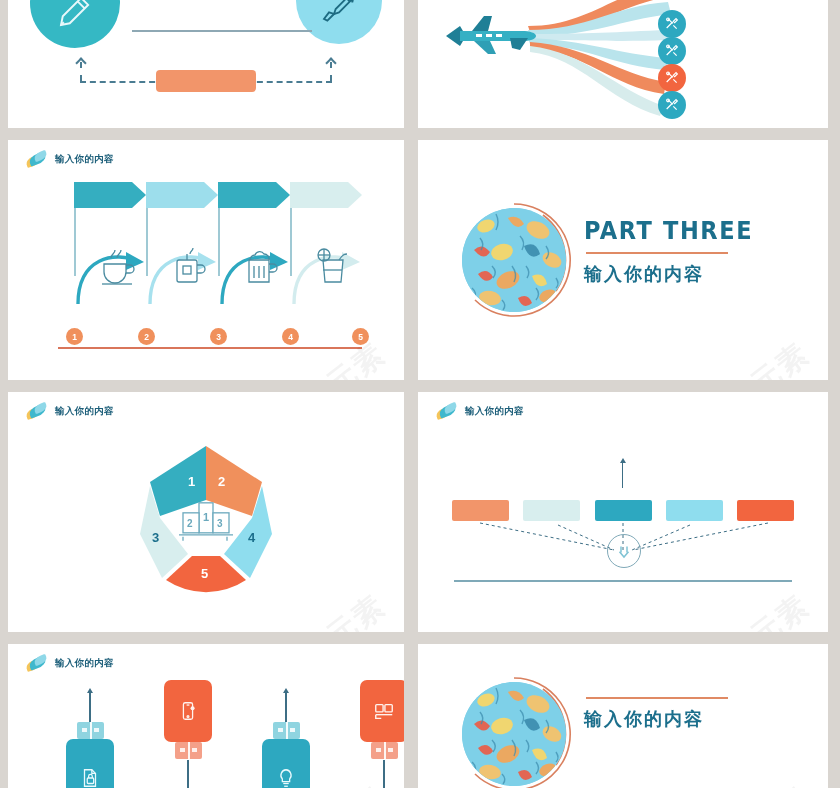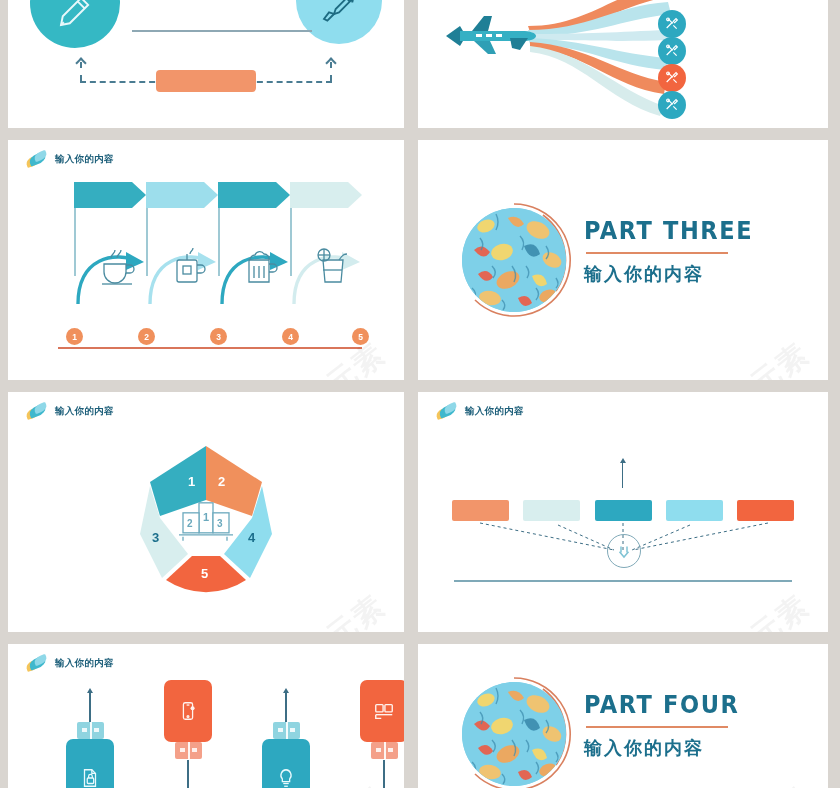--- a/index.html
+++ b/index.html
@@ -588,20 +588,19 @@
             <path d="M10 80 q6 5 2 12"></path>
               <path d="M50 58 q6 8 2 16"></path>
               <path d="M74 80 q5 6 0 12"></path>
             <path d="M40 92 q5 5 1 10"></path>
               <path d="M94 70 q4 6 0 10"></path>
           </g>
         </svg>
       </div>
     </div>
     <div class="txt">
-      <div class="ptitle">PART FOUR</div>
       <div class="prule"></div>
       <div class="psub">输入你的内容</div>
     </div>
     <div class="wm">氢元素</div>
   </div>
 
 </div>
 
 </body></html>

